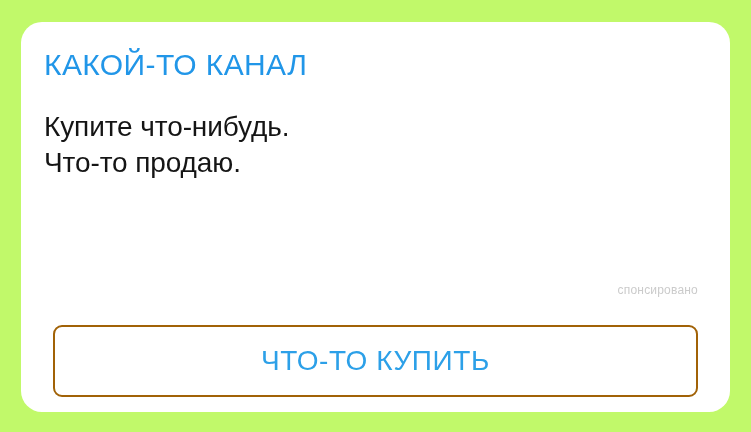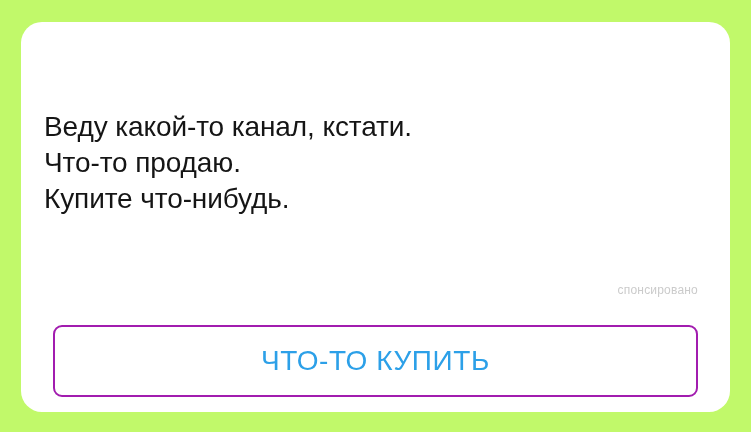--- a/index.html
+++ b/index.html
@@ -75,21 +75,21 @@
     white-space: nowrap;
   }
 
   #cta-button {
     position: absolute;
     left: 32px;
     top: 303px;
     width: 645px;
     height: 72px;
     box-sizing: border-box;
-    border: 2px solid #a21caf;
+    border: 2px solid #a16207;
     border-radius: 9px;
     background: #ffffff;
     display: flex;
     align-items: center;
     justify-content: center;
     cursor: pointer;
     padding: 0;
   }
   #cta-label {
     font-size: 28px;
@@ -100,25 +100,25 @@
     white-space: nowrap;
     font-family: "Liberation Sans", "DejaVu Sans", sans-serif;
   }
 </style>
 </head>
 <body>
 
 <div id="ad-root">
   <div id="ad-card">
 
+    <div id="channel-title">КАКОЙ-ТО КАНАЛ</div>
 
     <div id="ad-body">
-      <span class="body-line">Веду какой-то канал, кстати.</span>
+      <span class="body-line">Купите что-нибудь.</span>
       <span class="body-line">Что-то продаю.</span>
-      <span class="body-line">Купите что-нибудь.</span>
     </div>
 
     <div id="sponsored-label">спонсировано</div>
 
     <button id="cta-button">
       <span id="cta-label">ЧТО-ТО КУПИТЬ</span>
     </button>
 
   </div>
 </div>

